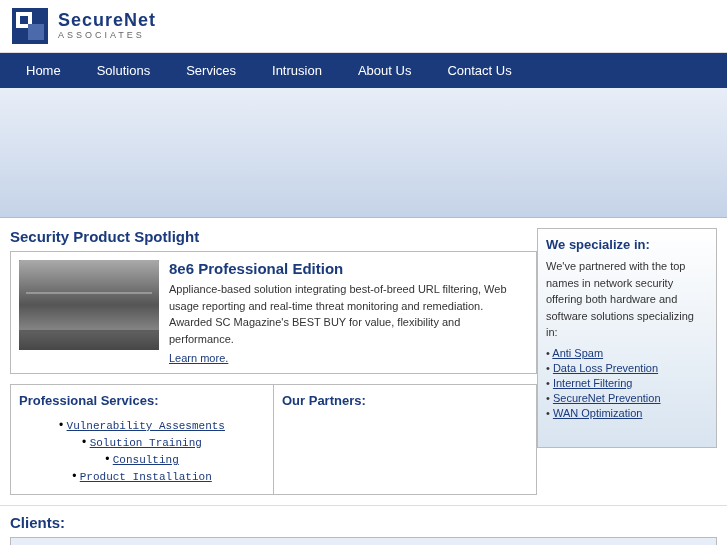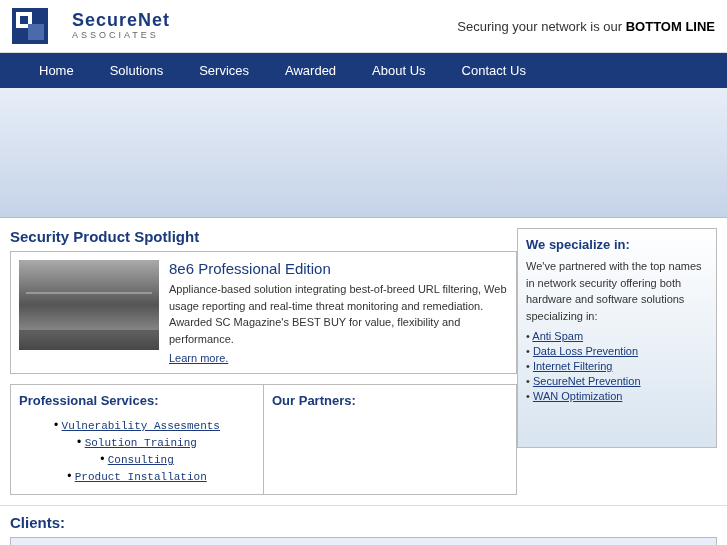--- a/index.html
+++ b/index.html
@@ -10,21 +10,21 @@
       display: flex;
       align-items: center;
       justify-content: space-between;
       padding: 8px 12px;
       background: #fff;
       border-bottom: 1px solid #ddd;
     }
     #logo-area {
       display: flex;
       align-items: center;
-      gap: 24px;
+      gap: 10px;
     }
     #logo-icon {
       width: 36px;
       height: 36px;
     }
     #logo-text {
       line-height: 1.1;
     }
     #logo-title {
       font-size: 18px;
@@ -48,21 +48,21 @@
     }
 
     
     #nav {
       background: #1a3a7c;
       padding: 0;
     }
     #nav ul {
       display: flex;
       list-style: none;
-      padding: 0 21px;
+      padding: 0 8px;
     }
     #nav ul li a {
       display: block;
       color: #fff;
       text-decoration: none;
       padding: 10px 18px;
       font-size: 13px;
       font-weight: normal;
     }
 
@@ -79,21 +79,21 @@
       gap: 0;
       padding: 10px 10px 0 10px;
     }
 
     #left-column {
       flex: 1;
       min-width: 0;
     }
 
     #right-column {
-      width: 200px;
+      width: 180px;
       margin-left: 0;
       flex-shrink: 0;
     }
 
     
     .section-title {
       font-size: 15px;
       font-weight: bold;
       color: #1a3a7c;
       margin-bottom: 6px;
@@ -124,21 +124,21 @@
       right: 0;
       height: 20px;
       background: rgba(0,0,0,0.3);
     }
 
     #product-info {
       flex: 1;
     }
     #product-name {
       font-size: 15px;
-      font-weight: normal;
+      font-weight: bold;
       color: #1a3a7c;
       margin-bottom: 4px;
     }
     #product-desc {
       font-size: 11px;
       color: #333;
       line-height: 1.5;
       margin-bottom: 4px;
     }
     #product-link {
@@ -262,38 +262,35 @@
       <rect width="36" height="36" fill="#1a3a7c"></rect>
       <rect x="4" y="4" width="16" height="16" fill="#fff"></rect>
       <rect x="8" y="8" width="8" height="8" fill="#1a3a7c"></rect>
       <rect x="16" y="16" width="16" height="16" fill="#4a6aac"></rect>
     </svg>
     <div id="logo-text">
       <div id="logo-title">SecureNet</div>
       <div id="logo-subtitle">ASSOCIATES</div>
     </div>
   </div>
-  <div id="tagline">
-    <span>Securing your network is our </span><strong>BOTTOM LINE</strong>
-  </div>
 </div>
 
 <nav id="nav">
   <ul>
     <li>
         <a href="#">Home</a>
       </li>
     <li>
         <a href="#">Solutions</a>
       </li>
     <li>
         <a href="#">Services</a>
       </li>
     <li>
-        <a href="#">Awarded</a>
+        <a href="#">Intrusion</a>
       </li>
     <li>
         <a href="#">About Us</a>
       </li>
     <li>
         <a href="#">Contact Us</a>
       </li>
   </ul>
 </nav>
 

